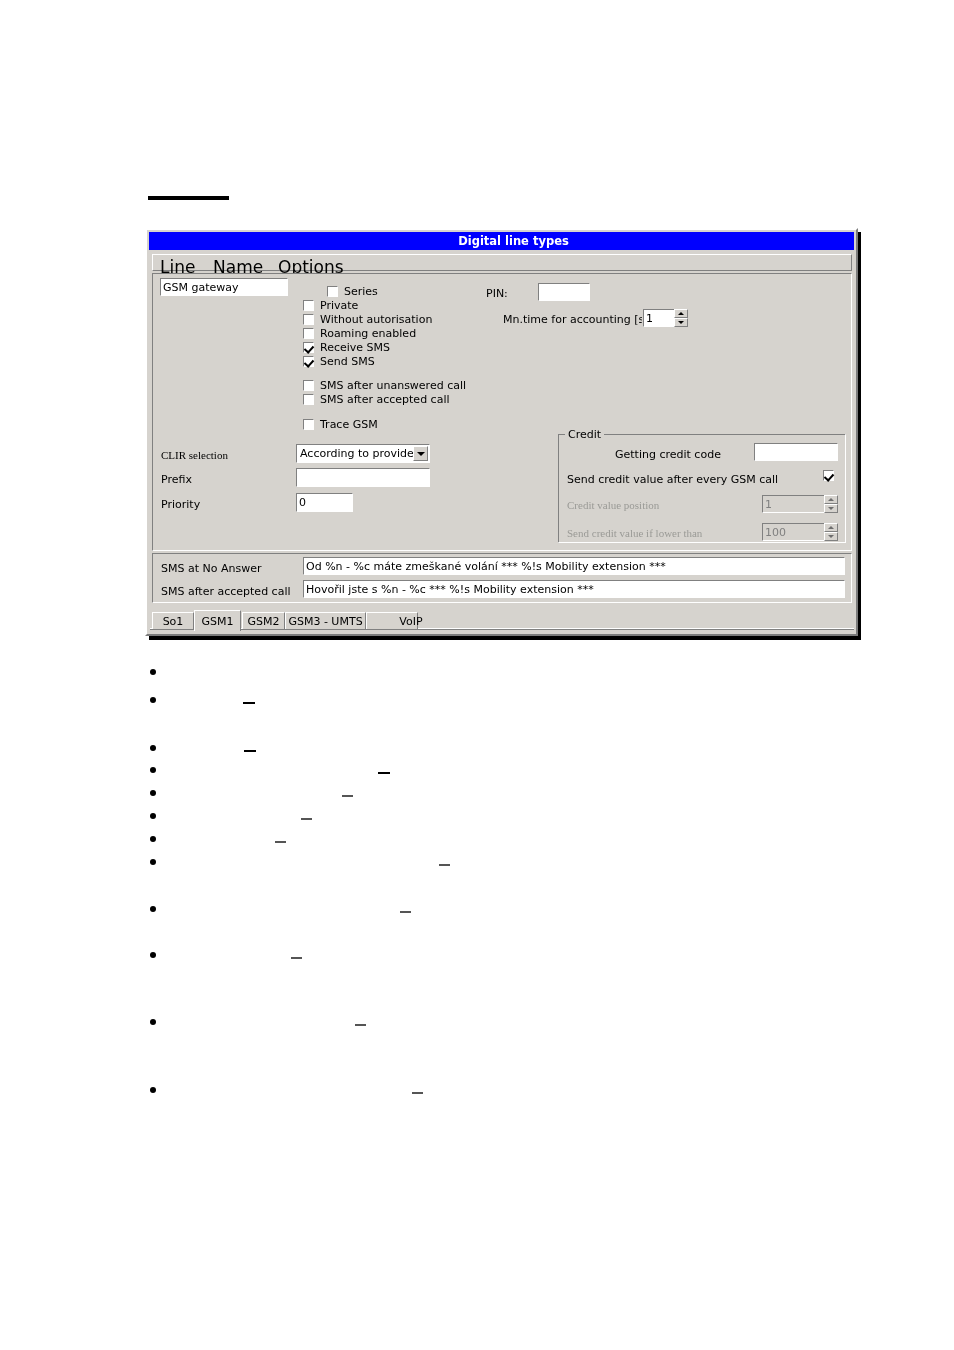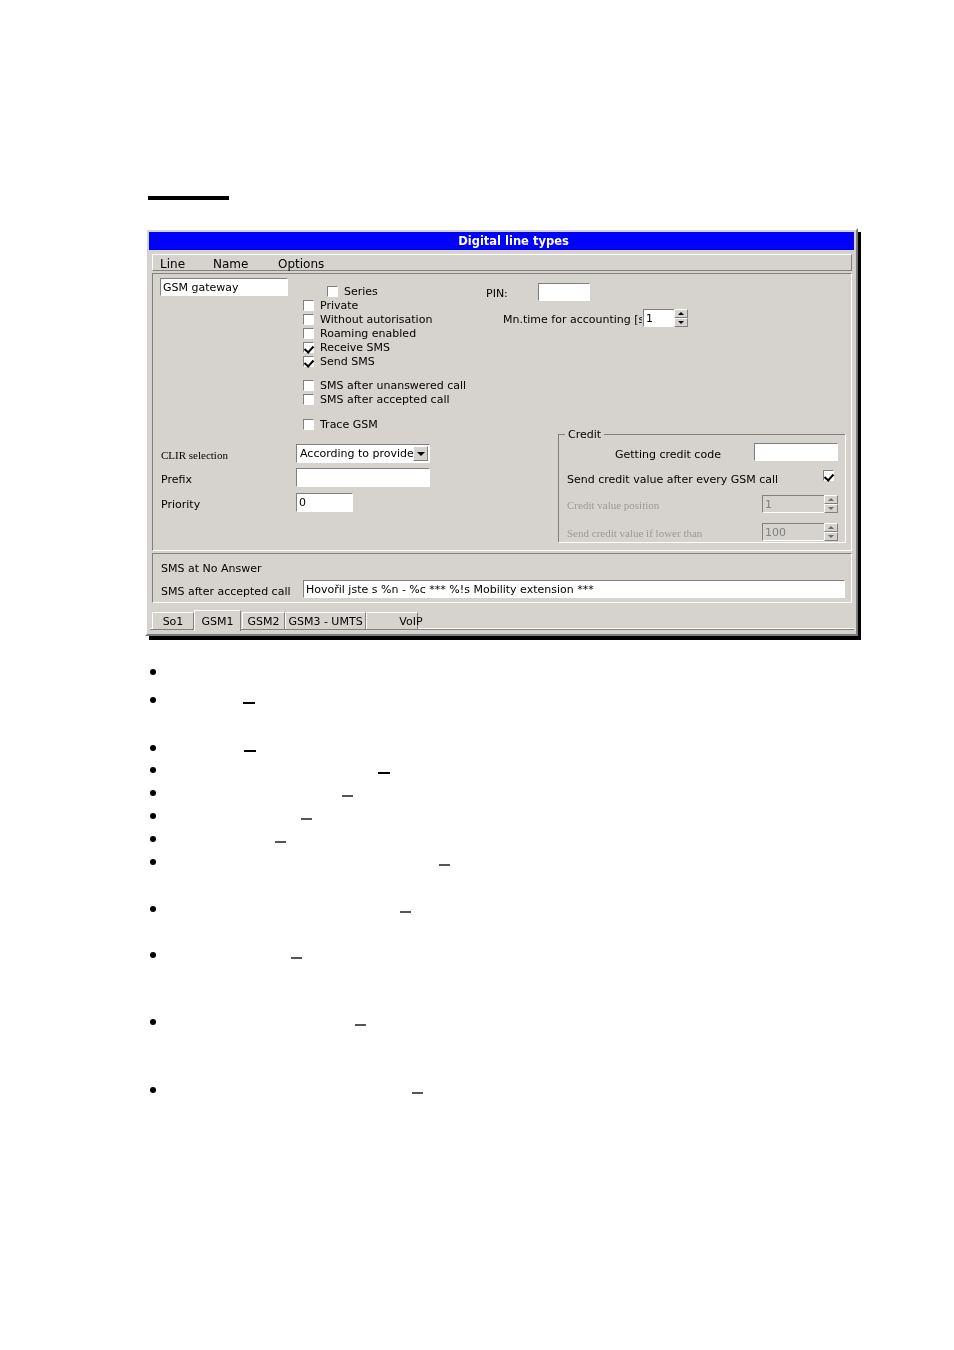--- a/index.html
+++ b/index.html
@@ -85,21 +85,21 @@
     background: #d6d3ce;
     border-top: 1px solid #ffffff;
     border-left: 1px solid #ffffff;
     border-right: 1px solid #808080;
     border-bottom: 1px solid #808080;
     box-sizing: border-box;
   }
   .colheader span {
     position: absolute;
     top: 2px;
-    font-size: 12px;
+    font-size: 17px;
     white-space: nowrap;
   }
   .col-line { left: 7px; }
   .col-name { left: 60px; }
   .col-options { left: 125px; }
 
   
   .panel-main {
     position: absolute;
     left: 5px;
@@ -474,20 +474,21 @@
               <span class="arrow-dn-s dis"></span>
             </div>
         </div>
       </div>
     </div>
 
   </div>
 
   <div class="panel-sms">
     <span class="lbl" style="left:8px; top:8px;">SMS at No Answer</span>
+    <div class="textbox" style="left:150px; top:3px; width:542px; height:18px;">Od %n - %c máte zmeškané volání *** %!s Mobility extension ***</div>
 
     <span class="lbl" style="left:8px; top:31px;">SMS after accepted call</span>
     <div class="textbox" style="left:150px; top:26px; width:542px; height:18px;">Hovořil jste s %n - %c *** %!s Mobility extension ***</div>
   </div>
 
   <div class="tabstrip">
     <div class="tabstrip-line"></div>
     <div class="tab" style="left:2px; width:42px;">
       <span>So1</span>
     </div>

